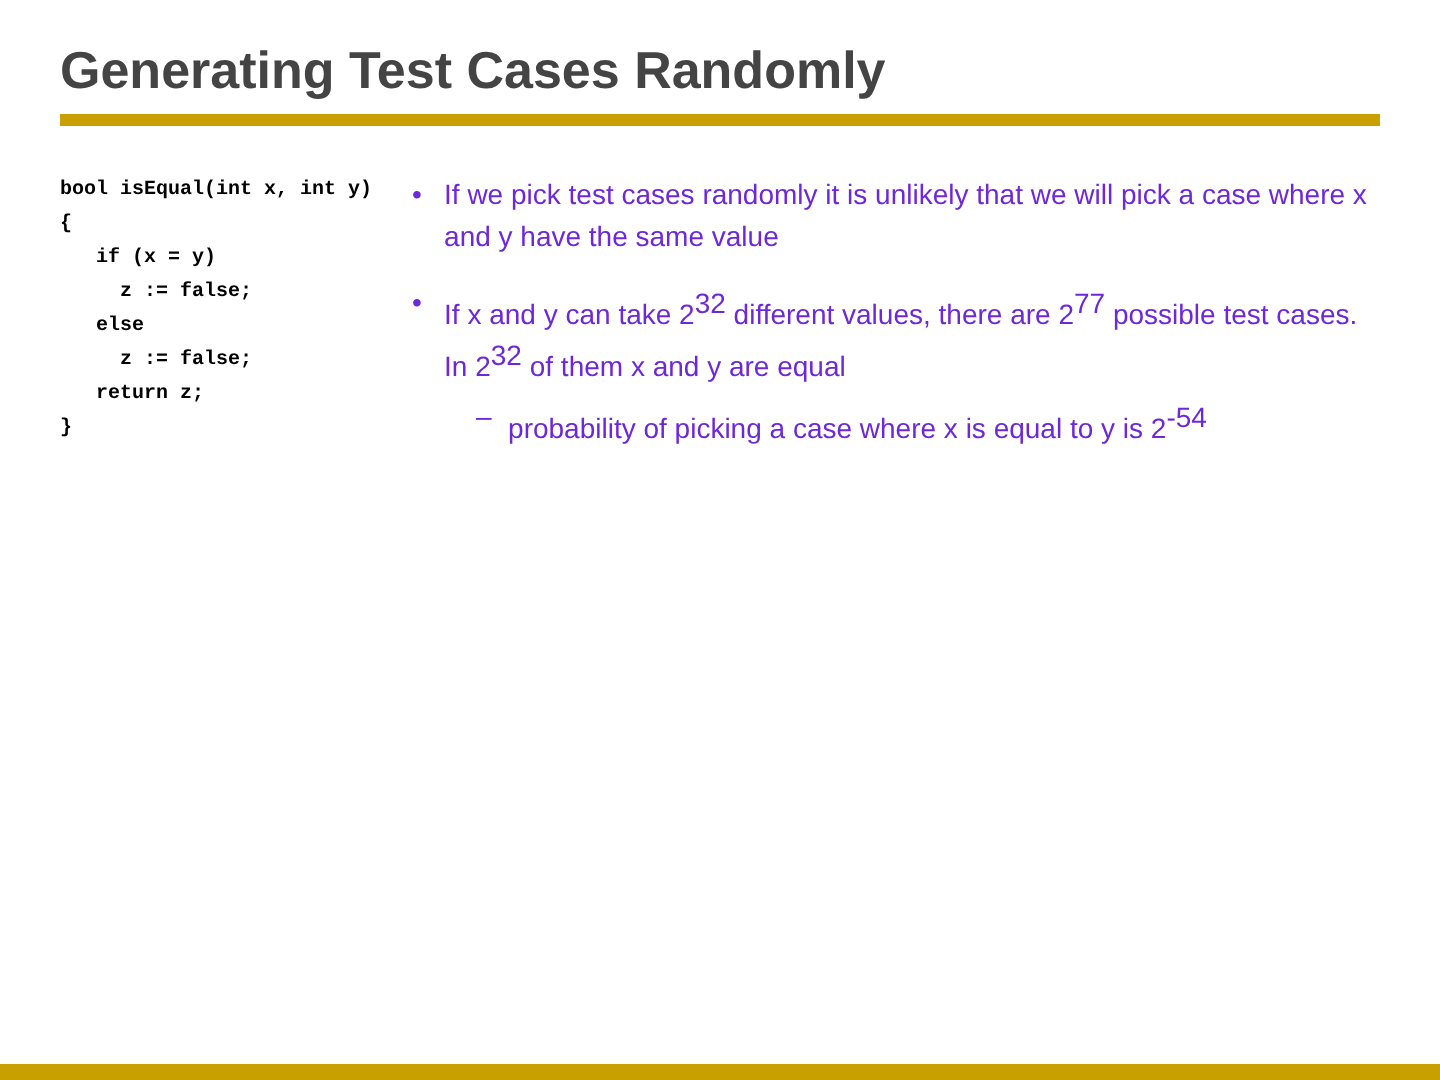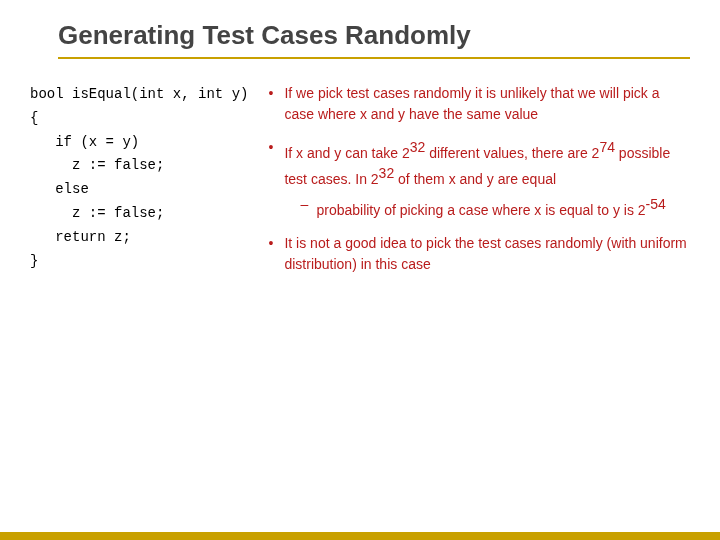--- a/index.html
+++ b/index.html
@@ -18,52 +18,52 @@
 
     .slide {
       width: 720px;
       height: 540px;
       background: #ffffff;
       padding: 20px 30px;
       position: relative;
     }
 
     .title-bar {
-      border-bottom: 2px solid #a21caf;
+      border-bottom: 6px solid #a21caf;
       padding-bottom: 6px;
       margin-bottom: 20px;
-      margin-left: 28px;
     }
 
     .title {
       font-size: 26px;
       font-weight: bold;
       color: #444444;
     }
 
     .content {
       display: flex;
       flex-direction: row;
       gap: 20px;
     }
 
     .code-block {
       flex: 0 0 auto;
       font-family: 'Courier New', Courier, monospace;
-      font-size: 14px;
+      font-size: 10px;
       color: #000000;
       line-height: 1.7;
       white-space: pre;
       padding-top: 4px;
+      font-weight: bold;
     }
 
     .bullet-block {
       flex: 1 1 auto;
       font-size: 14px;
-      color: #b91c1c;
+      color: #6d28d9;
       line-height: 1.5;
       padding-top: 4px;
     }
 
     .bullet-list {
       list-style: none;
       padding: 0;
     }
 
     .bullet-list > li {
@@ -120,28 +120,25 @@
 
   <div class="content">
     <div class="code-block">bool isEqual(int x, int y)<br>{<br>&nbsp;&nbsp;&nbsp;if (x = y)<br>&nbsp;&nbsp;&nbsp;&nbsp;&nbsp;z := false;<br>&nbsp;&nbsp;&nbsp;else<br>&nbsp;&nbsp;&nbsp;&nbsp;&nbsp;z := false;<br>&nbsp;&nbsp;&nbsp;return z;<br>}</div>
 
     <div class="bullet-block">
       <ul class="bullet-list">
         <li>
           <span>If we pick test cases randomly it is unlikely that we will pick a case where x and y have the same value</span>
         </li>
         <li>
-          <span>If x and y can take 2<sup>32</sup> different values, there are 2<sup>74</sup> possible test cases. In 2<sup>32</sup> of them x and y are equal</span>
+          <span>If x and y can take 2<sup>32</sup> different values, there are 2<sup>77</sup> possible test cases. In 2<sup>32</sup> of them x and y are equal</span>
           <ul class="sub-bullet">
             <li>
               <span>probability of picking a case where x is equal to y is 2<sup>-54</sup></span>
             </li>
           </ul>
-        </li>
-        <li>
-          <span>It is not a good idea to pick the test cases randomly (with uniform distribution) in this case</span>
         </li>
       </ul>
     </div>
   </div>
 
   <div class="bottom-bar" style="background: rgb(200, 160, 0);"></div>
 </div>
 
 </body></html>

